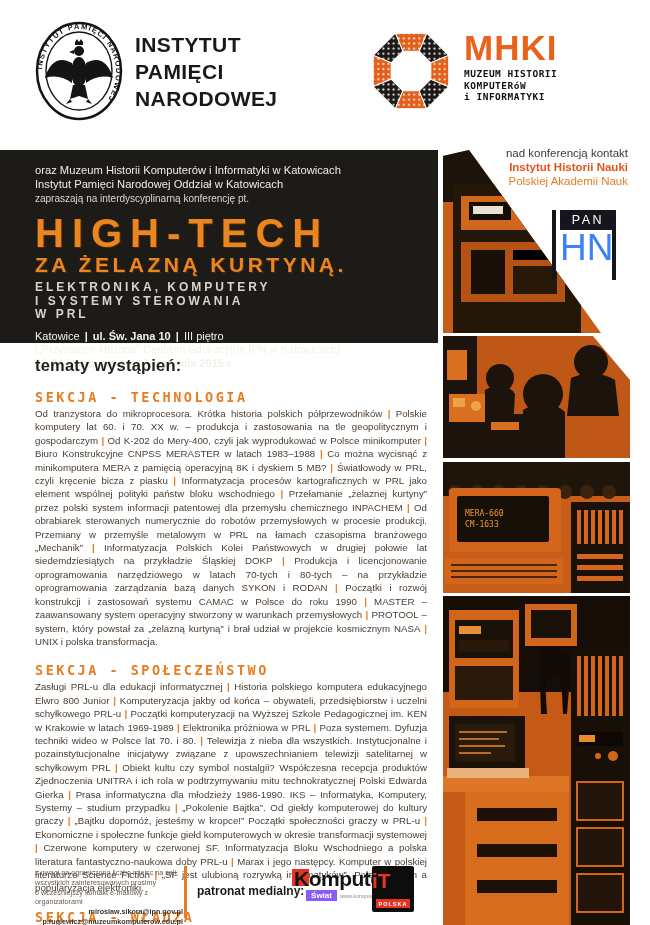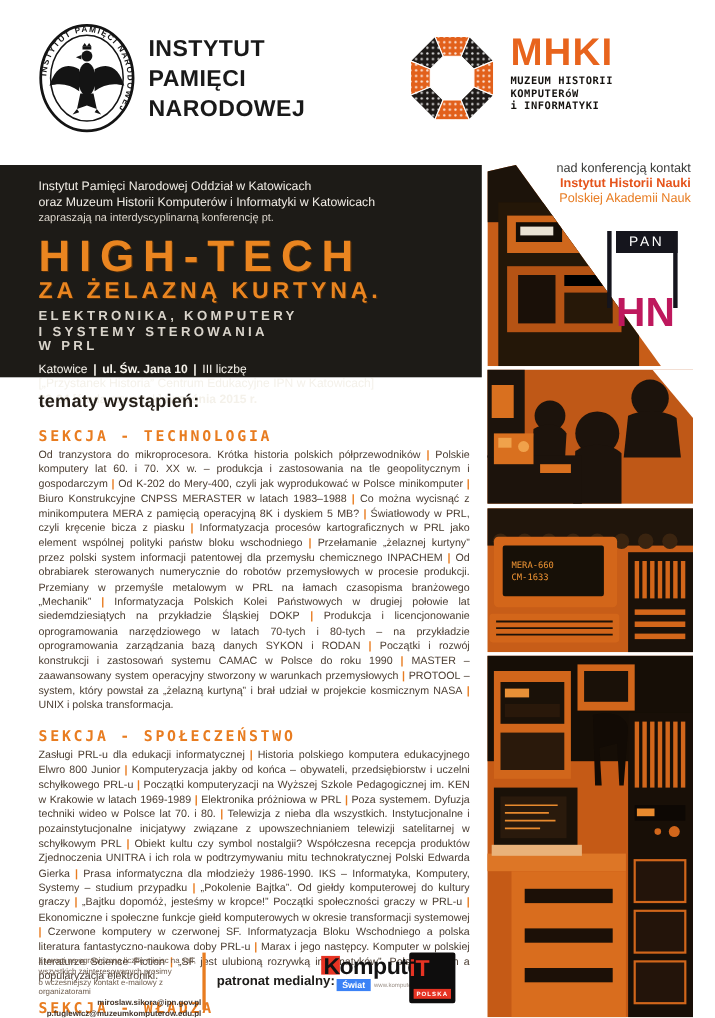--- a/index.html
+++ b/index.html
@@ -40,38 +40,38 @@
   .photocol svg{position:absolute;left:0;}
   .patron-sci{position:absolute;right:2px;top:-3px;width:187px;text-align:right;font-size:11.5px;line-height:13.8px;color:#3a3a38;}
   .patron-sci .b{font-weight:bold;}
   .patron-sci .org1{font-weight:bold;color:#e5541c;}
   .patron-sci .org2{color:#e87c22;}
   .panhn{position:absolute;right:12px;top:60px;width:66px;height:74px;}
   .panhn .bar{position:absolute;width:3.5px;background:#15151d;}
   .panhn .barL{left:0;top:0;height:70px;}
   .panhn .barR{left:60px;top:0;height:70px;}
   .panhn .box{position:absolute;left:8px;top:0;width:56px;height:20px;background:#15151d;color:#fff;font-size:12.5px;letter-spacing:2.5px;font-weight:500;display:flex;align-items:center;justify-content:center;}
-  .panhn .hn{position:absolute;left:8px;top:18px;font-size:37px;line-height:40px;font-weight:700;color:#be185d;letter-spacing:0;margin-top:36px;}
+  .panhn .hn{position:absolute;left:8px;top:18px;font-size:37px;line-height:40px;font-weight:400;color:#3b82f6;letter-spacing:0;}
 
   
   .content{position:absolute;left:35px;top:356px;width:392px;}
   .topics-h{font-size:16.5px;font-weight:bold;color:#241e18;letter-spacing:.2px;}
   .sec-title{margin-top:15px;font-family:"DejaVu Sans Mono",monospace;font-weight:bold;font-size:13.5px;line-height:15px;color:#e87c20;letter-spacing:2.5px;}
   .sec-body{margin-top:2px;font-size:9.7px;line-height:13.4px;color:var(--body-ink);text-align:justify;}
   .sec-body .sep{color:#e87c20;font-weight:bold;}
 
   
   .foot-note{position:absolute;left:35px;top:868px;width:148px;font-size:7.2px;line-height:9.8px;color:#6d5b4c;}
   .foot-note .mail{font-weight:bold;color:#42342a;text-decoration:none;display:block;text-align:right;}
   .foot-div{position:absolute;left:184px;top:866px;width:2.5px;height:52px;background:var(--accent);}
   .media-label{position:absolute;left:197px;top:884px;font-size:12px;font-weight:bold;color:#1d1b18;}
   .ks-logo{position:absolute;left:292px;top:869px;width:92px;height:44px;}
   .ks-red{position:absolute;left:0;top:0;width:17px;height:17px;background:#e63323;}
   .ks-word{position:absolute;left:2px;top:-2px;font-size:21px;font-weight:bold;color:#121212;letter-spacing:-.5px;}
-  .ks-swiat{position:absolute;left:14px;top:21px;width:31px;height:11px;background:#3b82f6;color:#fff;font-size:8px;font-weight:bold;display:flex;align-items:center;justify-content:center;}
+  .ks-swiat{position:absolute;left:14px;top:21px;width:31px;height:11px;background:#8b5cf6;color:#fff;font-size:8px;font-weight:bold;display:flex;align-items:center;justify-content:center;}
   .ks-url{position:absolute;left:48px;top:24px;font-size:5.5px;color:#9a8f86;}
   .it-logo{position:absolute;left:372px;top:866px;width:42px;height:46px;background:#0e0d0d;border-radius:2px;}
   .it-abbr{position:absolute;left:0;top:3px;width:42px;text-align:left;font-size:21px;line-height:24px;font-weight:bold;color:#e63323;}
   .it-sub{position:absolute;left:4px;bottom:4px;width:34px;height:9px;background:#e63323;color:#fff;font-size:5.5px;font-weight:bold;letter-spacing:1px;display:flex;align-items:center;justify-content:center;}
 </style>
 </head>
 <body>
 
 <div class="page">
 
@@ -137,38 +137,38 @@
       <div class="mhki-name">
         <div>MUZEUM HISTORII</div>
         <div>KOMPUTERóW</div>
         <div>i INFORMATYKI</div>
       </div>
     </div>
   </div>
 
   <div class="banner">
     <div class="intro">
+      <div>oraz Muzeum Historii Komputerów i Informatyki w Katowicach</div>
       <div>Instytut Pamięci Narodowej Oddział w Katowicach</div>
-      <div>oraz Muzeum Historii Komputerów i Informatyki w Katowicach</div>
       <div class="l3">zapraszają na interdyscyplinarną konferencję pt.</div>
     </div>
     <div class="title">HIGH-TECH</div>
     <div class="subtitle">ZA ŻELAZNĄ KURTYNĄ.</div>
     <div class="subsub">
       <div>ELEKTRONIKA, KOMPUTERY</div>
       <div>I SYSTEMY STEROWANIA</div>
       <div>W PRL</div>
     </div>
     <div class="venue">
       <div>
         <span>Katowice</span>
         <span class="vsep">|</span>
         <b>ul. Św. Jana 10</b>
         <span class="vsep">|</span>
-        <span>III liczbę</span>
+        <span>III piętro</span>
       </div>
       <div>[„Przystanek Historia” Centrum Edukacyjne IPN w Katowicach]</div>
       <div>
         <b>23-24</b>
         <span>[środa-czwartek]</span>
         <b>września 2015 r.</b>
       </div>
     </div>
   </div>
 

